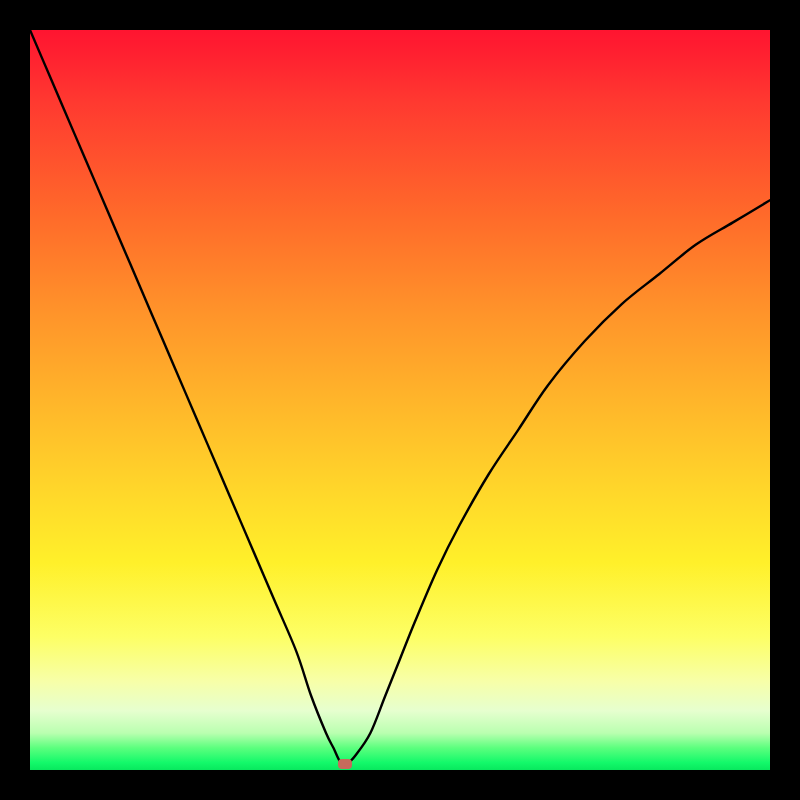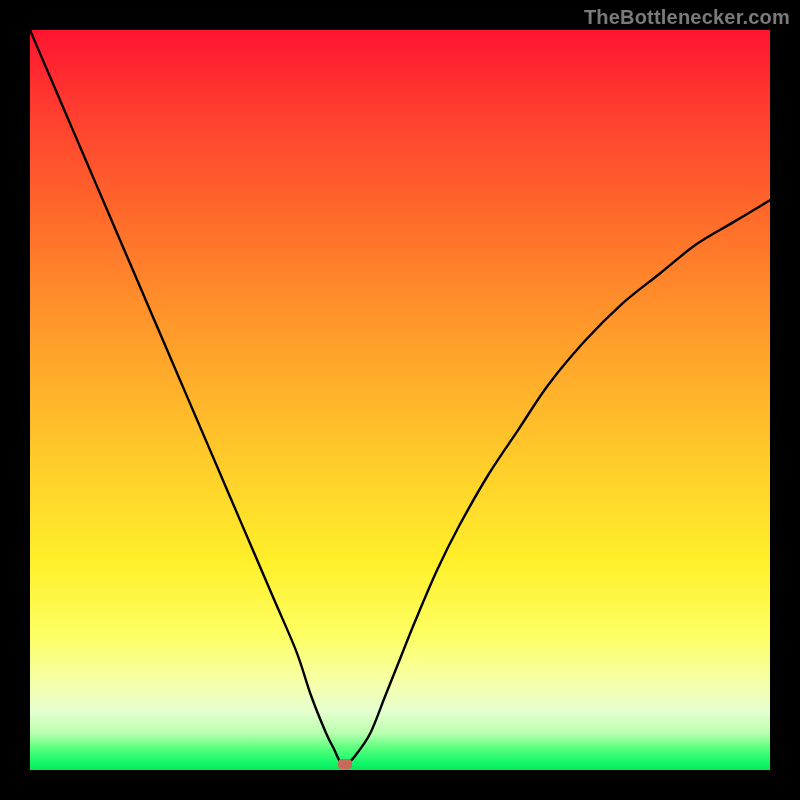--- a/index.html
+++ b/index.html
@@ -66,20 +66,19 @@
     height: 10px;
     border-radius: 4px;
     background: #c76a5c;
     transform: translate(-50%, -50%);
   }
 </style>
 </head>
 <body>
 
 <div class="frame">
-  <div class="watermark">TheBottlenecker.com</div>
   <div class="plot">
     <svg class="curve" viewBox="0 0 740 740" preserveAspectRatio="none">
       <path id="curve-path" fill="none" stroke="#000" stroke-width="2.4" stroke-linejoin="round" stroke-linecap="round" d="M 0.00 0.00 C 3.70 8.63, 14.80 34.53, 22.20 51.80 C 29.60 69.07, 37.00 86.33, 44.40 103.60 C 51.80 120.87, 59.20 138.13, 66.60 155.40 C 74.00 172.67, 81.40 189.93, 88.80 207.20 C 96.20 224.47, 103.60 241.73, 111.00 259.00 C 118.40 276.27, 125.80 293.53, 133.20 310.80 C 140.60 328.07, 148.00 345.33, 155.40 362.60 C 162.80 379.87, 170.20 397.13, 177.60 414.40 C 185.00 431.67, 192.40 448.93, 199.80 466.20 C 207.20 483.47, 214.60 500.73, 222.00 518.00 C 229.40 535.27, 236.80 552.53, 244.20 569.80 C 251.60 587.07, 260.23 605.57, 266.40 621.60 C 272.57 637.63, 276.27 652.43, 281.20 666.00 C 286.13 679.57, 292.30 694.37, 296.00 703.00 C 299.70 711.63, 300.93 712.87, 303.40 717.80 C 305.87 722.73, 308.33 730.13, 310.80 732.60 C 313.27 735.07, 315.73 733.83, 318.20 732.60 C 320.67 731.37, 321.90 730.13, 325.60 725.20 C 329.30 720.27, 335.47 712.87, 340.40 703.00 C 345.33 693.13, 350.27 678.33, 355.20 666.00 C 360.13 653.67, 365.07 641.33, 370.00 629.00 C 374.93 616.67, 378.63 606.80, 384.80 592.00 C 390.97 577.20, 399.60 556.23, 407.00 540.20 C 414.40 524.17, 420.57 511.83, 429.20 495.80 C 437.83 479.77, 448.93 460.03, 458.80 444.00 C 468.67 427.97, 478.53 414.40, 488.40 399.60 C 498.27 384.80, 506.90 370.00, 518.00 355.20 C 529.10 340.40, 542.67 324.37, 555.00 310.80 C 567.33 297.23, 579.67 284.90, 592.00 273.80 C 604.33 262.70, 616.67 254.07, 629.00 244.20 C 641.33 234.33, 653.67 223.23, 666.00 214.60 C 678.33 205.97, 690.67 199.80, 703.00 192.40 C 715.33 185.00, 733.83 173.90, 740.00 170.20"></path>
     </svg>
     <div id="marker" class="marker" style="left: 314.5px; top: 734.08px;"></div>
   </div>
 </div>
 
 </body></html>

